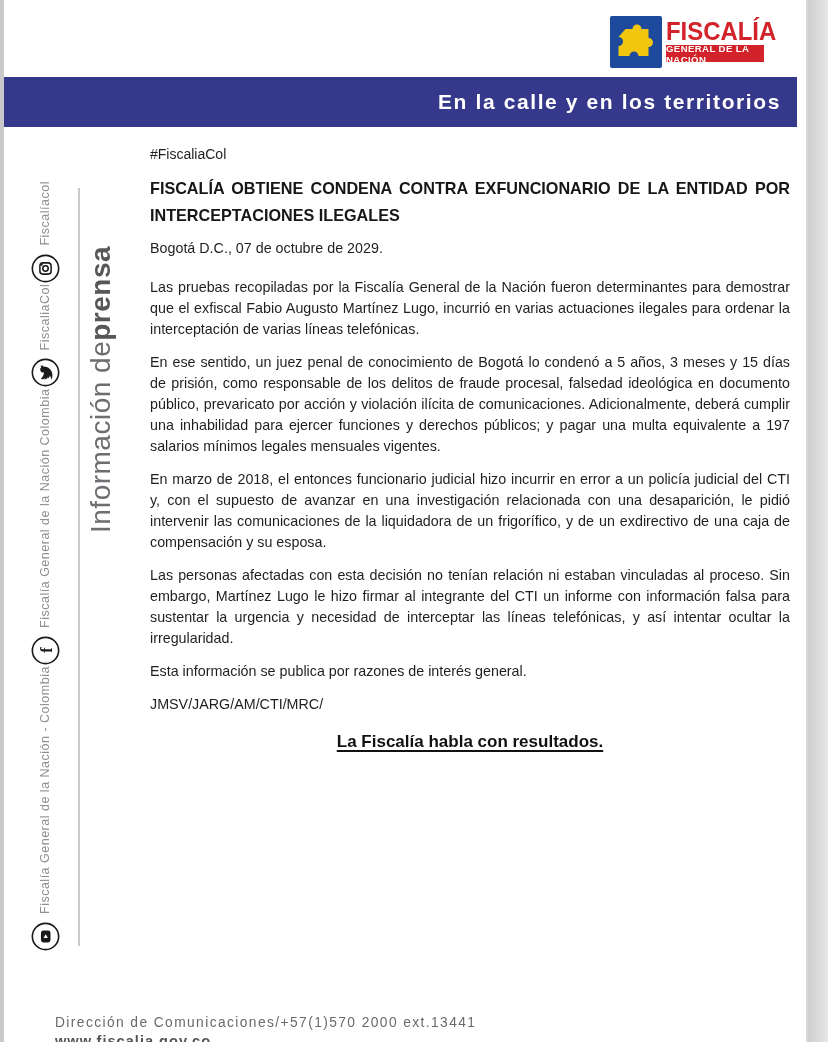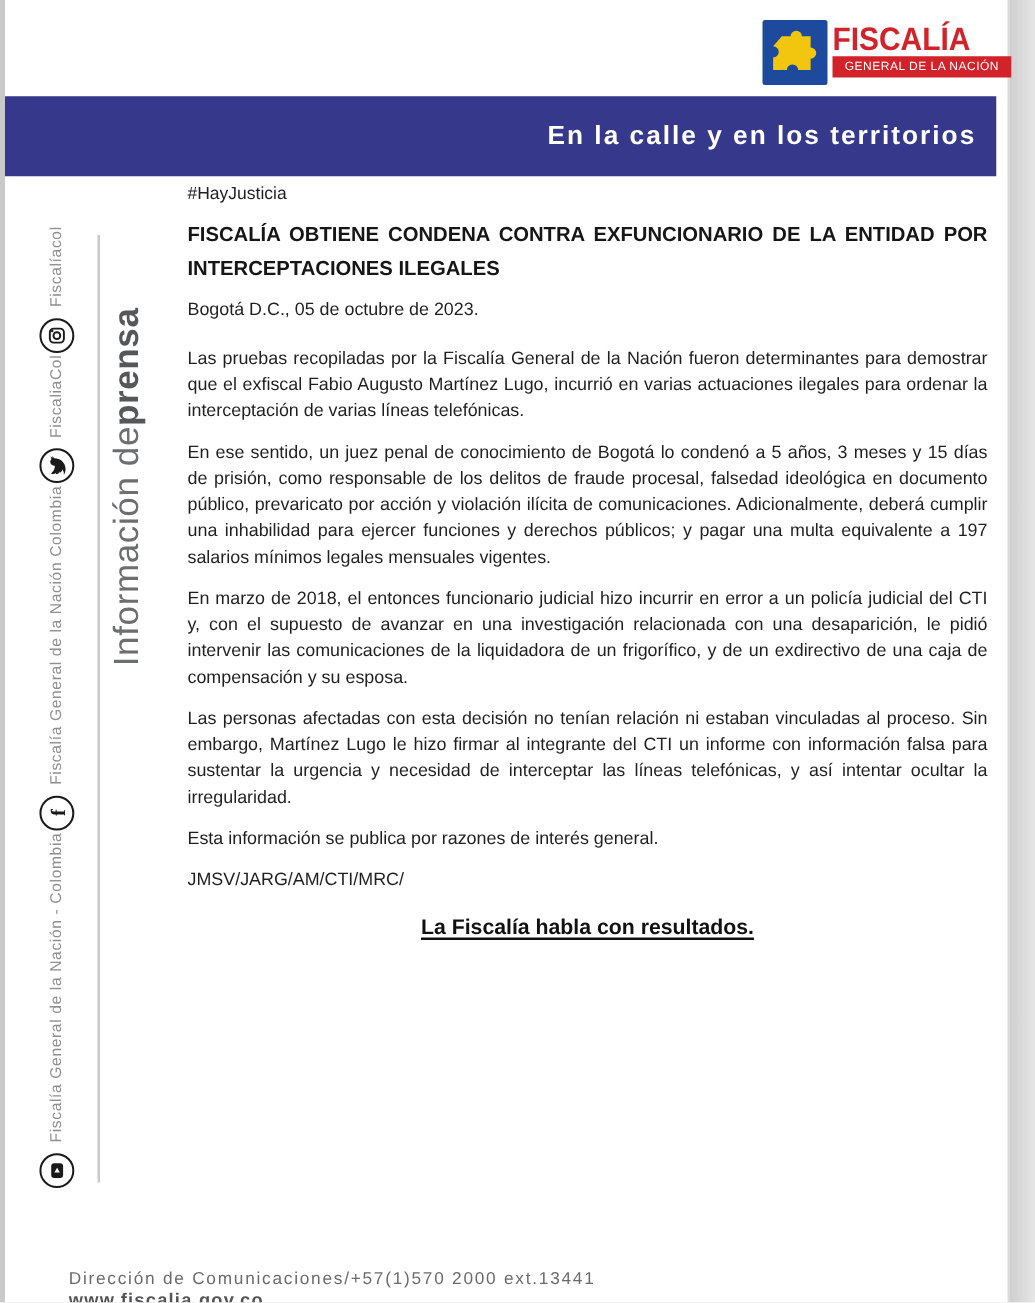--- a/index.html
+++ b/index.html
@@ -7,26 +7,26 @@
          font-family:"Liberation Sans","DejaVu Sans",sans-serif;}
   .edge-left{position:absolute;left:0;top:0;width:4px;height:1042px;background:#c9c9c9;}
   .edge-right{position:absolute;right:0;top:0;width:20px;height:1042px;
               background:linear-gradient(to right,#cfcfcf,#e6e6e6);}
   .edge-right-line{position:absolute;right:20px;top:0;width:2px;height:1042px;background:#dadada;}
 
   
   .logo-square{position:absolute;left:610px;top:16px;width:52px;height:52px;background:#1d4a9c;border-radius:2px;}
   .logo-word{position:absolute;left:666px;top:16px;width:130px;height:28px;color:#d2232a;
              font-weight:bold;font-size:26px;letter-spacing:0px;transform:scaleX(.92);transform-origin:left top;}
-  .logo-subbox{position:absolute;left:666px;top:45px;width:143px;height:17px;background:#d2232a;
-               color:#ffffff;font-weight:normal;font-size:9.6px;letter-spacing:.4px;
+  .logo-subbox{position:absolute;left:666px;top:45px;width:98px;height:17px;background:#d2232a;
+               color:#ffffff;font-weight:bold;font-size:9.6px;letter-spacing:.4px;
                display:flex;align-items:center;justify-content:center;}
 
   
-  .banner{position:absolute;left:4px;top:77px;width:793px;height:64px;background:#36398b;
+  .banner{position:absolute;left:4px;top:77px;width:793px;height:50px;background:#36398b;
           color:#ffffff;font-size:21px;font-weight:600;letter-spacing:1.6px;
           display:flex;align-items:center;justify-content:flex-end;padding-right:16px;box-sizing:border-box;}
 
   
   .social-outer{position:absolute;left:30px;top:181px;width:30px;height:770px;}
   .social-row{position:absolute;left:0;top:0;width:770px;height:30px;
               transform:rotate(-90deg) translateX(-770px);transform-origin:top left;
               display:flex;align-items:center;justify-content:space-between;}
   .social-item{display:flex;align-items:center;gap:8px;}
   .handle{color:#8f8f8f;font-size:12.5px;letter-spacing:.5px;white-space:nowrap;}
@@ -115,23 +115,23 @@
   <div class="vdivider"></div>
 
   <div class="press-outer">
     <div class="press-row">
       <span>Información de </span>
         <b>prensa</b>
     </div>
   </div>
 
   <div class="content">
-    <p class="hashtag">#HayJusticia</p>
+    <p class="hashtag">#FiscaliaCol</p>
     <h1 class="title">FISCALÍA OBTIENE CONDENA CONTRA EXFUNCIONARIO DE LA ENTIDAD POR INTERCEPTACIONES ILEGALES</h1>
-    <p class="dateline">Bogotá D.C., 05 de octubre de 2023.</p>
+    <p class="dateline">Bogotá D.C., 07 de octubre de 2029.</p>
     <p class="para">Las pruebas recopiladas por la Fiscalía General de la Nación fueron determinantes para demostrar que el exfiscal Fabio Augusto Martínez Lugo, incurrió en varias actuaciones ilegales para ordenar la interceptación de varias líneas telefónicas.</p>
     <p class="para">En ese sentido, un juez penal de conocimiento de Bogotá lo condenó a 5 años, 3 meses y 15 días de prisión, como responsable de los delitos de fraude procesal, falsedad ideológica en documento público, prevaricato por acción y violación ilícita de comunicaciones. Adicionalmente, deberá cumplir una inhabilidad para ejercer funciones y derechos públicos; y pagar una multa equivalente a 197 salarios mínimos legales mensuales vigentes.</p>
     <p class="para">En marzo de 2018, el entonces funcionario judicial hizo incurrir en error a un policía judicial del CTI y, con el supuesto de avanzar en una investigación relacionada con una desaparición, le pidió intervenir las comunicaciones de la liquidadora de un frigorífico, y de un exdirectivo de una caja de compensación y su esposa.</p>
     <p class="para">Las personas afectadas con esta decisión no tenían relación ni estaban vinculadas al proceso. Sin embargo, Martínez Lugo le hizo firmar al integrante del CTI un informe con información falsa para sustentar la urgencia y necesidad de interceptar las líneas telefónicas, y así intentar ocultar la irregularidad.</p>
     <p class="para">Esta información se publica por razones de interés general.</p>
     <p class="signature">JMSV/JARG/AM/CTI/MRC/</p>
     <p class="slogan">La Fiscalía habla con resultados.</p>
   </div>
 
   <div class="footer">

